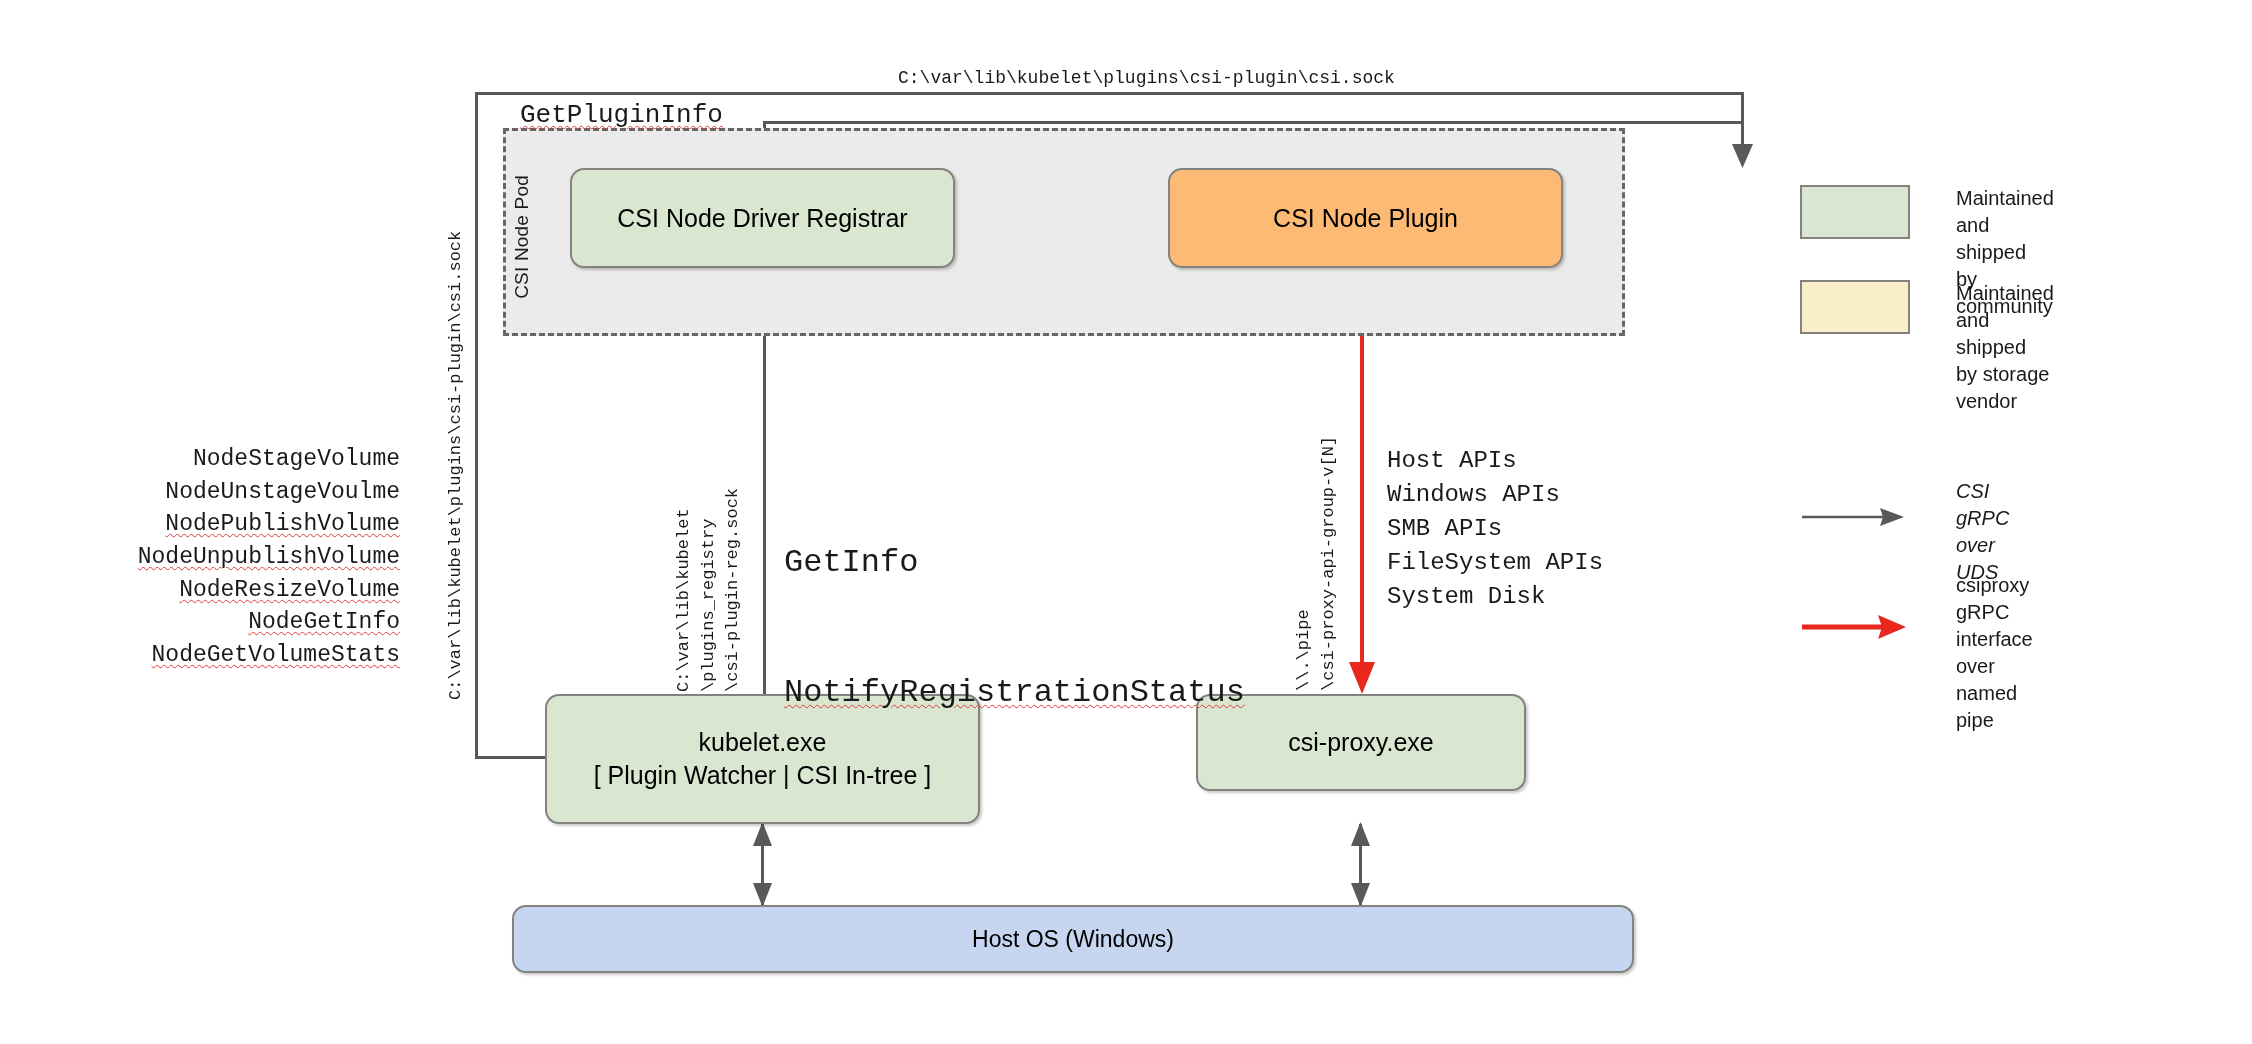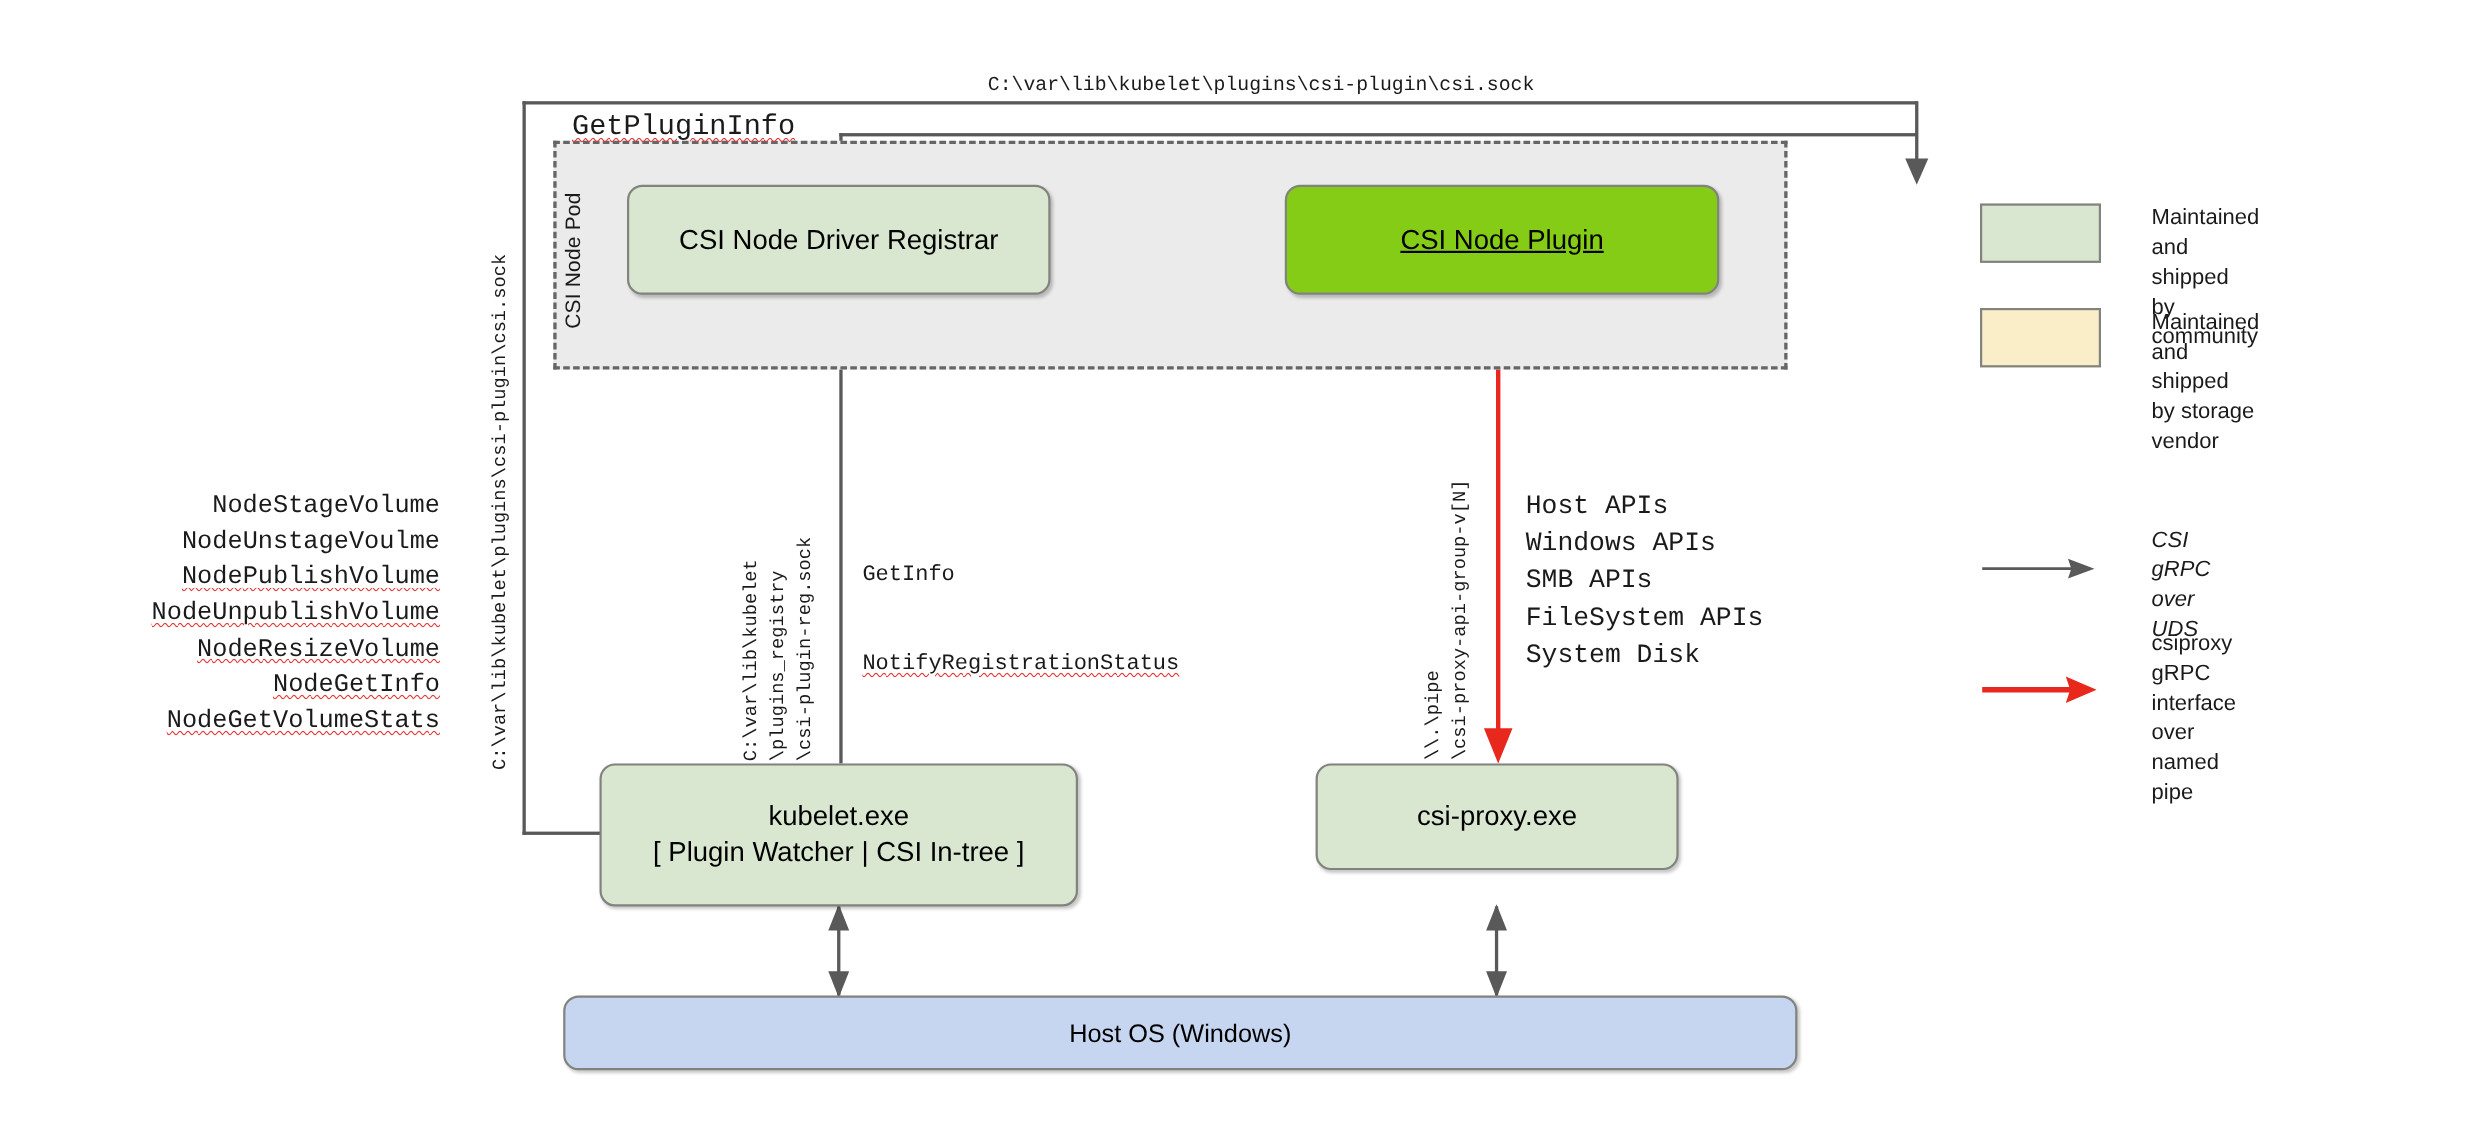--- a/index.html
+++ b/index.html
@@ -55,21 +55,21 @@
     display: flex;
     align-items: center;
     justify-content: center;
     text-align: center;
     font-size: 25px;
     color: #000000;
     line-height: 1.32;
     box-shadow: 2px 2px 3px rgba(0,0,0,0.22);
   }
   .green  { background: #d9e7d1; }
-  .yellow { background: #84cc16; text-decoration: underline; }
+  .yellow { background: #fdba74; }
   .blue   { background: #c6d5f0; }
 
   #box-registrar { left: 570px; top: 168px;  width: 385px; height: 100px; }
   #box-plugin    { left: 1168px; top: 168px; width: 395px; height: 100px; }
   #box-kubelet   { left: 545px; top: 694px;  width: 435px; height: 130px; }
   #box-csiproxy  { left: 1196px; top: 694px; width: 330px; height: 97px; }
   #box-hostos    { left: 512px; top: 905px;  width: 1122px; height: 68px; font-size: 23px; }
 
   
   .lbl {
@@ -88,21 +88,21 @@
     left: 520px; top: 62px;
     font-size: 26px;
     margin-top: 38px;
   }
   #lbl-csisock-top {
     left: 898px; top: 68px;
     font-size: 18px;
   }
   #lbl-getinfo-block {
     left: 784px; top: 455px;
-    font-size: 20px;
+    font-size: 32px;
     line-height: 1.35;
   }
   #api-list {
     position: absolute;
     left: 90px; top: 443px;
     width: 310px;
     text-align: right;
     font-size: 23px;
     line-height: 1.42;
     color: #1a1a1a;

